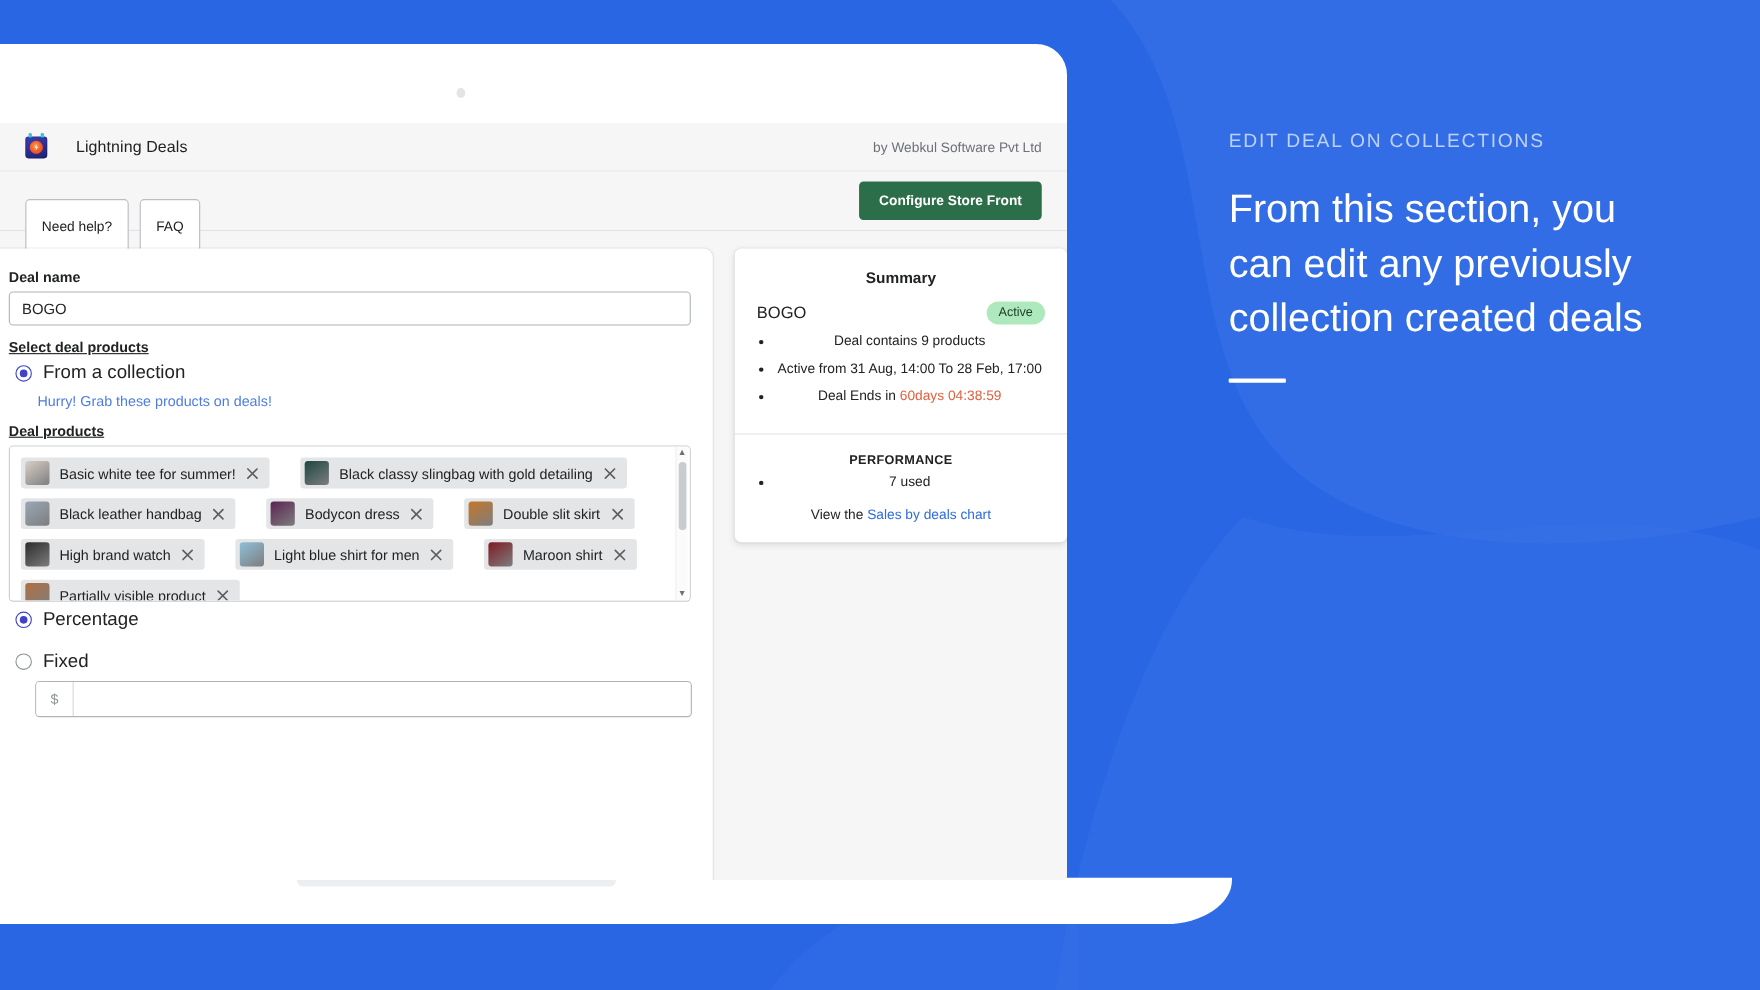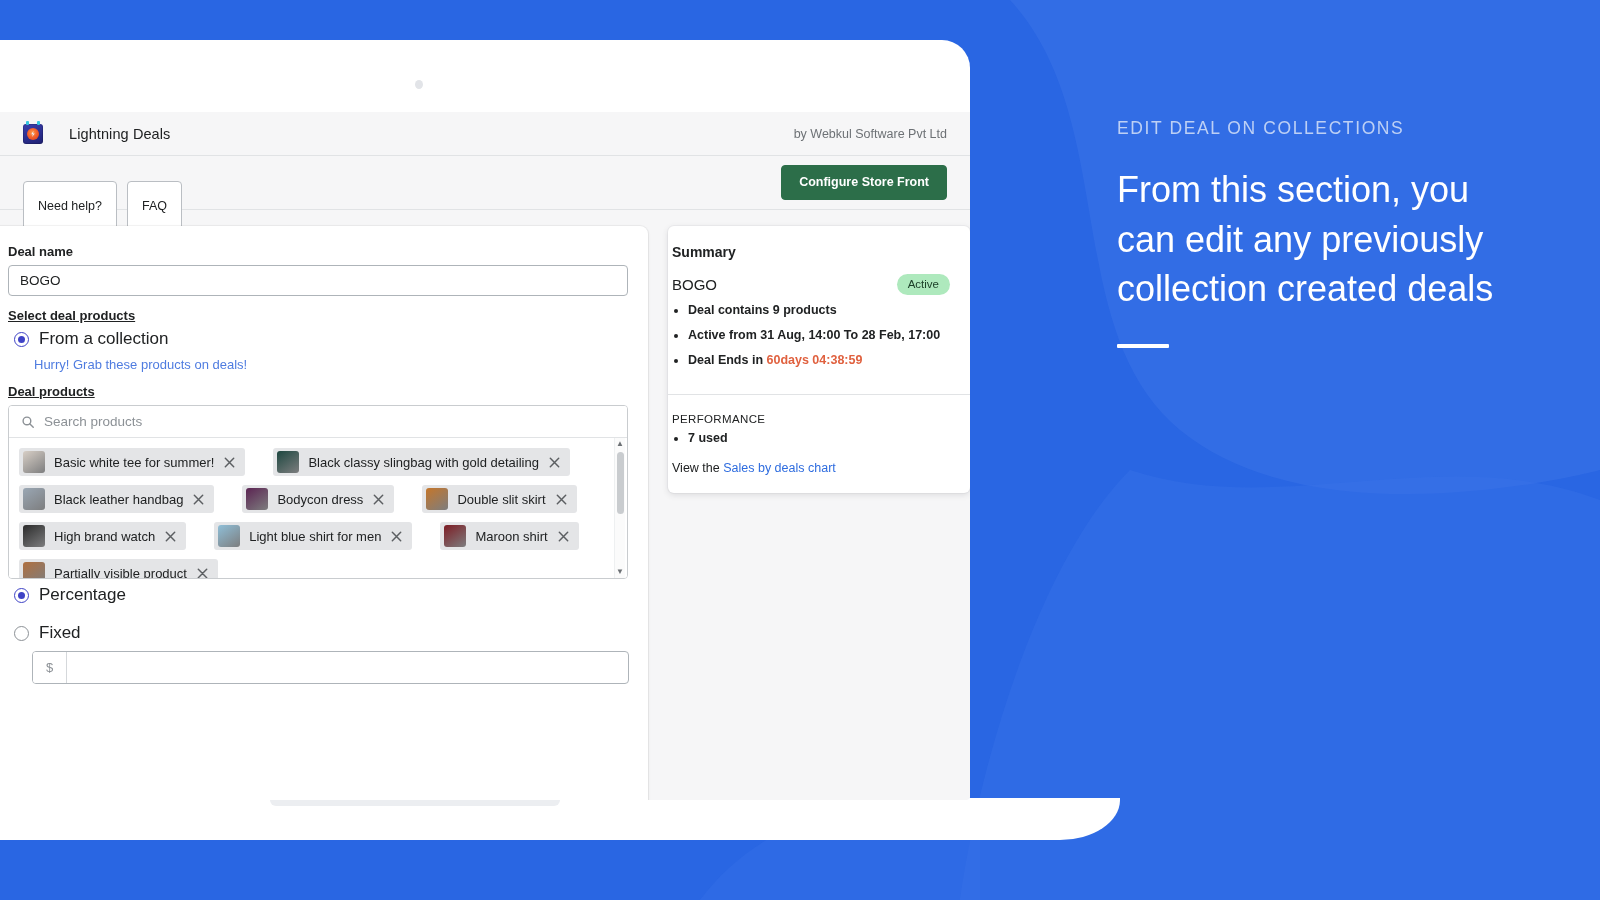--- a/index.html
+++ b/index.html
@@ -271,39 +271,39 @@
 
   
   .summary-card {
     background: #ffffff;
     width: 306px;
     border-radius: 6px;
     box-shadow: 0 0 0 1px rgba(63,63,68,.04), 0 2px 6px rgba(63,63,68,.14);
     align-self: flex-start;
     overflow: hidden;
   }
-  .summary-sec { padding: 18px 20px 18px 4px; }
+  .summary-sec { padding: 18px 20px 18px 20px; text-align: center; }
   .summary-sec + .summary-sec { border-top: 1px solid #e1e3e5; }
   .summary-title { font-size: 14px; font-weight: 700; color: #202223; margin-bottom: 14px; }
   .summary-headrow { display: flex; align-items: center; justify-content: space-between; margin-bottom: 6px; }
   .summary-deal { font-size: 15px; color: #202223; }
   .badge {
     background: #aee9bd; color: #1d4029;
     font-size: 11.5px; border-radius: 11px;
     padding: 3px 11px; line-height: 1.3;
   }
   .summary-list { margin: 4px 0 0 16px; padding: 0; }
   .summary-list li {
     font-size: 12.5px; color: #202223;
-    margin-bottom: 7px; line-height: 1.45; font-weight: bold;
+    margin-bottom: 7px; line-height: 1.45;
   }
   .summary-list li::marker { color: #202223; }
   .timer { color: #e0613f; }
   .perf-title {
-    font-size: 11.5px; font-weight: 400; color: #202223;
+    font-size: 11.5px; font-weight: 700; color: #202223;
     letter-spacing: .35px; margin-bottom: 0;
   }
   .perf-foot { font-size: 12.5px; color: #202223; margin-top: 14px; }
   .perf-foot a { color: #2e6cdf; text-decoration: none; cursor: pointer; }
 
   
   .promo {
     position: absolute;
     left: 1117px; top: 118px;
     width: 420px;
@@ -378,27 +378,20 @@
           <div class="radio-row">
             <span class="radio checked"></span>
             <span class="radio-label">From a collection</span>
           </div>
 
           <a class="hint-link">Hurry! Grab these products on deals!</a>
 
           <div class="fld-label mt">Deal products</div>
 
           <div class="picker">
-            <div class="picker-search">
-              <svg class="search-icon" viewBox="0 0 20 20" fill="none" stroke="currentColor" stroke-width="2">
-                <circle cx="8.5" cy="8.5" r="5.5"></circle>
-                  <path d="M12.8 12.8 L17.5 17.5" stroke-linecap="round"></path>
-              </svg>
-              <input type="text" placeholder="Search products" style="">
-            </div>
 
             <div class="picker-list">
               <div class="tag-rows" id="tag-rows">
                   <div class="tag-row">
                     <span class="tag">
                       <span class="tag-thumb" style="background: linear-gradient(145deg, rgb(216, 207, 198) 0%, rgba(0, 0, 0, 0.45) 100%);"></span>
                       <span class="tag-text">Basic white tee for summer!</span>
                       <svg class="tag-x" viewBox="0 0 14 14" stroke="currentColor" stroke-width="1.6" stroke-linecap="round">
                         <path d="M2.5 2.5 L11.5 11.5 M11.5 2.5 L2.5 11.5"></path>
                       </svg>

